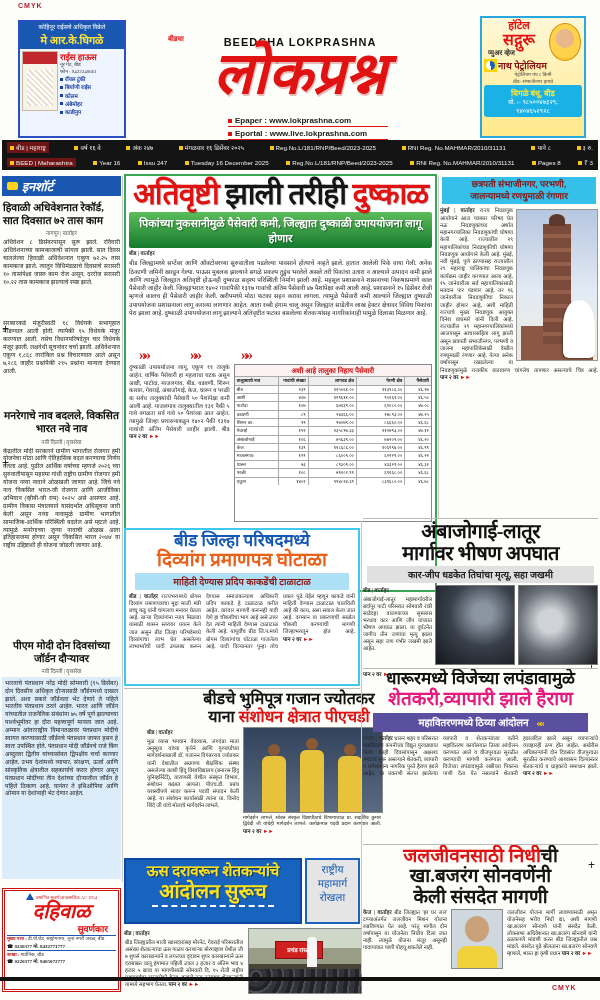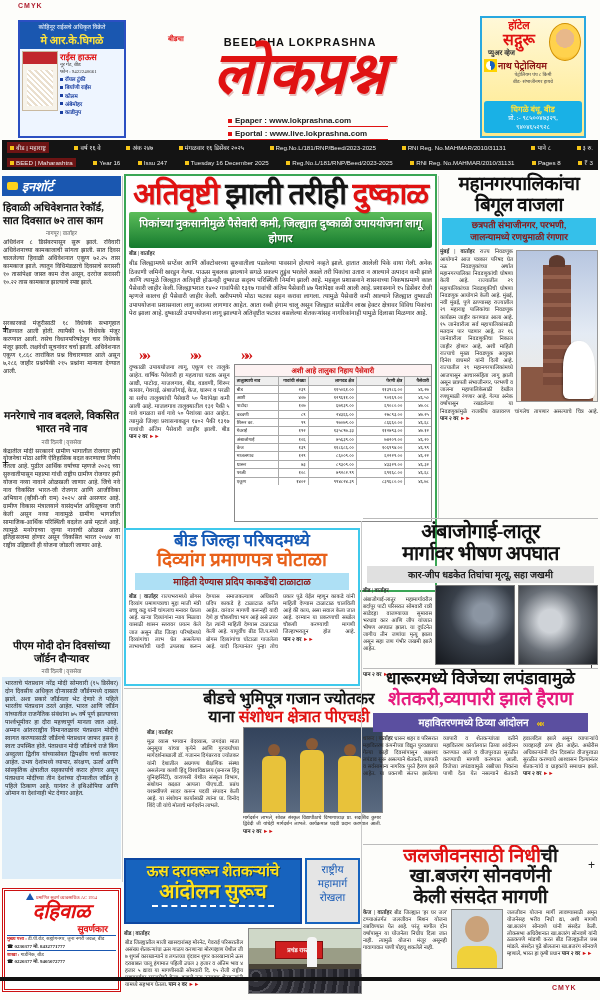--- a/index.html
+++ b/index.html
@@ -36,21 +36,21 @@
         border:1px solid #d09000;}
   .adR-l1{color:#e01212;font-weight:bold;font-size:11px;width:70px;text-align:center;line-height:1.05;}
   .adR-l2{color:#e01212;font-weight:bold;font-size:16px;width:70px;text-align:center;line-height:1.05;}
   .adR-l3{font-size:7px;color:#333;font-weight:bold;padding-left:4px;}
   .bprow{display:flex;align-items:center;gap:1px;margin-top:2px;}
   .bplogo{width:13px;height:13px;background:#ffd400;position:relative;flex:none;}
   .bplogo:before{content:"";position:absolute;left:2px;top:2px;width:9px;height:9px;border-radius:50%;
         background:conic-gradient(#1763be 0 50%,#fff 50% 100%);}
   .adR-brand{color:#8a1313;font-weight:bold;font-size:9.5px;}
   .adR-sub{font-size:4.8px;color:#444;text-align:center;line-height:1.35;}
-  .adR-box{margin-top:16px;background:#19b1e6;border-radius:3px;padding:2px;text-align:center;}
+  .adR-box{margin-top:0;background:#19b1e6;border-radius:3px;padding:2px;text-align:center;}
   .adR-box .t1{color:#ffe33a;font-weight:bold;font-size:8px;}
   .adR-box .t2{color:#fff;font-size:6.5px;line-height:1.3;}
 
   
   .kicker{left:168px;top:34px;font-size:7px;color:#e01212;font-weight:bold;}
   .engname{left:130px;top:36px;width:340px;text-align:center;font:bold 11px "Liberation Sans",sans-serif;
            letter-spacing:1px;color:#111;}
   .bigtitle{left:130px;top:44px;width:340px;text-align:center;color:#e01212;font-weight:bold;
             font-style:italic;font-size:58px;line-height:1.05;text-shadow:1px 2px 0 rgba(160,0,0,.25);}
   .eline{display:flex;align-items:center;gap:3px;border-bottom:1px solid #e01212;padding-bottom:1px;margin-bottom:2px;}
@@ -538,24 +538,20 @@
       <span class="p2"><span>पान २ वर</span> <span class="ar">►►</span></span>
     </div>
   </div>
   <div class="protest">
     <div class="banner">प्रचंड रास्ता</div>
     <div class="speaker"></div>
     <div class="crowd"></div>
   </div>
 
   <div class="abs r1">
-    <div class="r1-h">
-      <div>महानगरपालिकांचा</div>
-      <div>बिगूल वाजला</div>
-    </div>
     <div class="blueband">
       <div>छत्रपती संभाजीनगर, परभणी,</div>
       <div>जालन्यामध्ये रणधुमाळी रंगणार</div>
     </div>
     <div class="r1-body">
       <div class="bphoto">
         <span class="wing"></span>
         <span class="tower"></span>
         <span class="hand"></span>
       </div>

